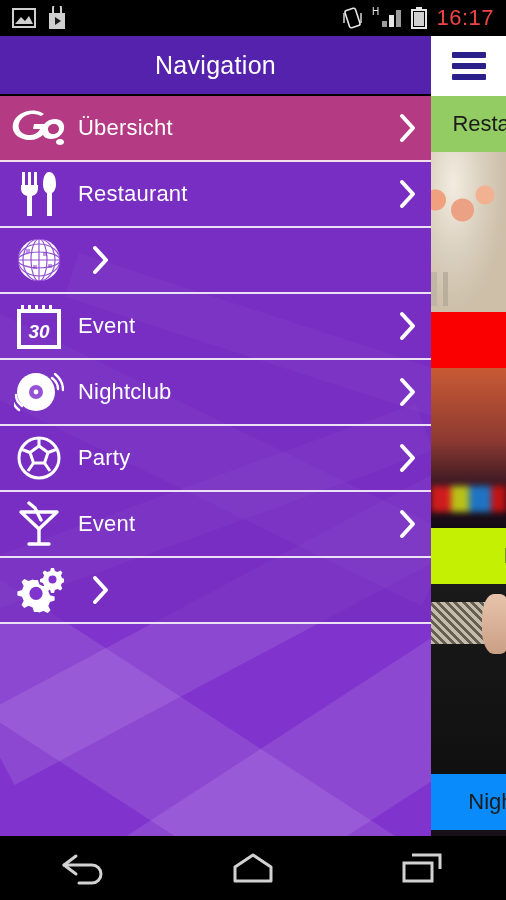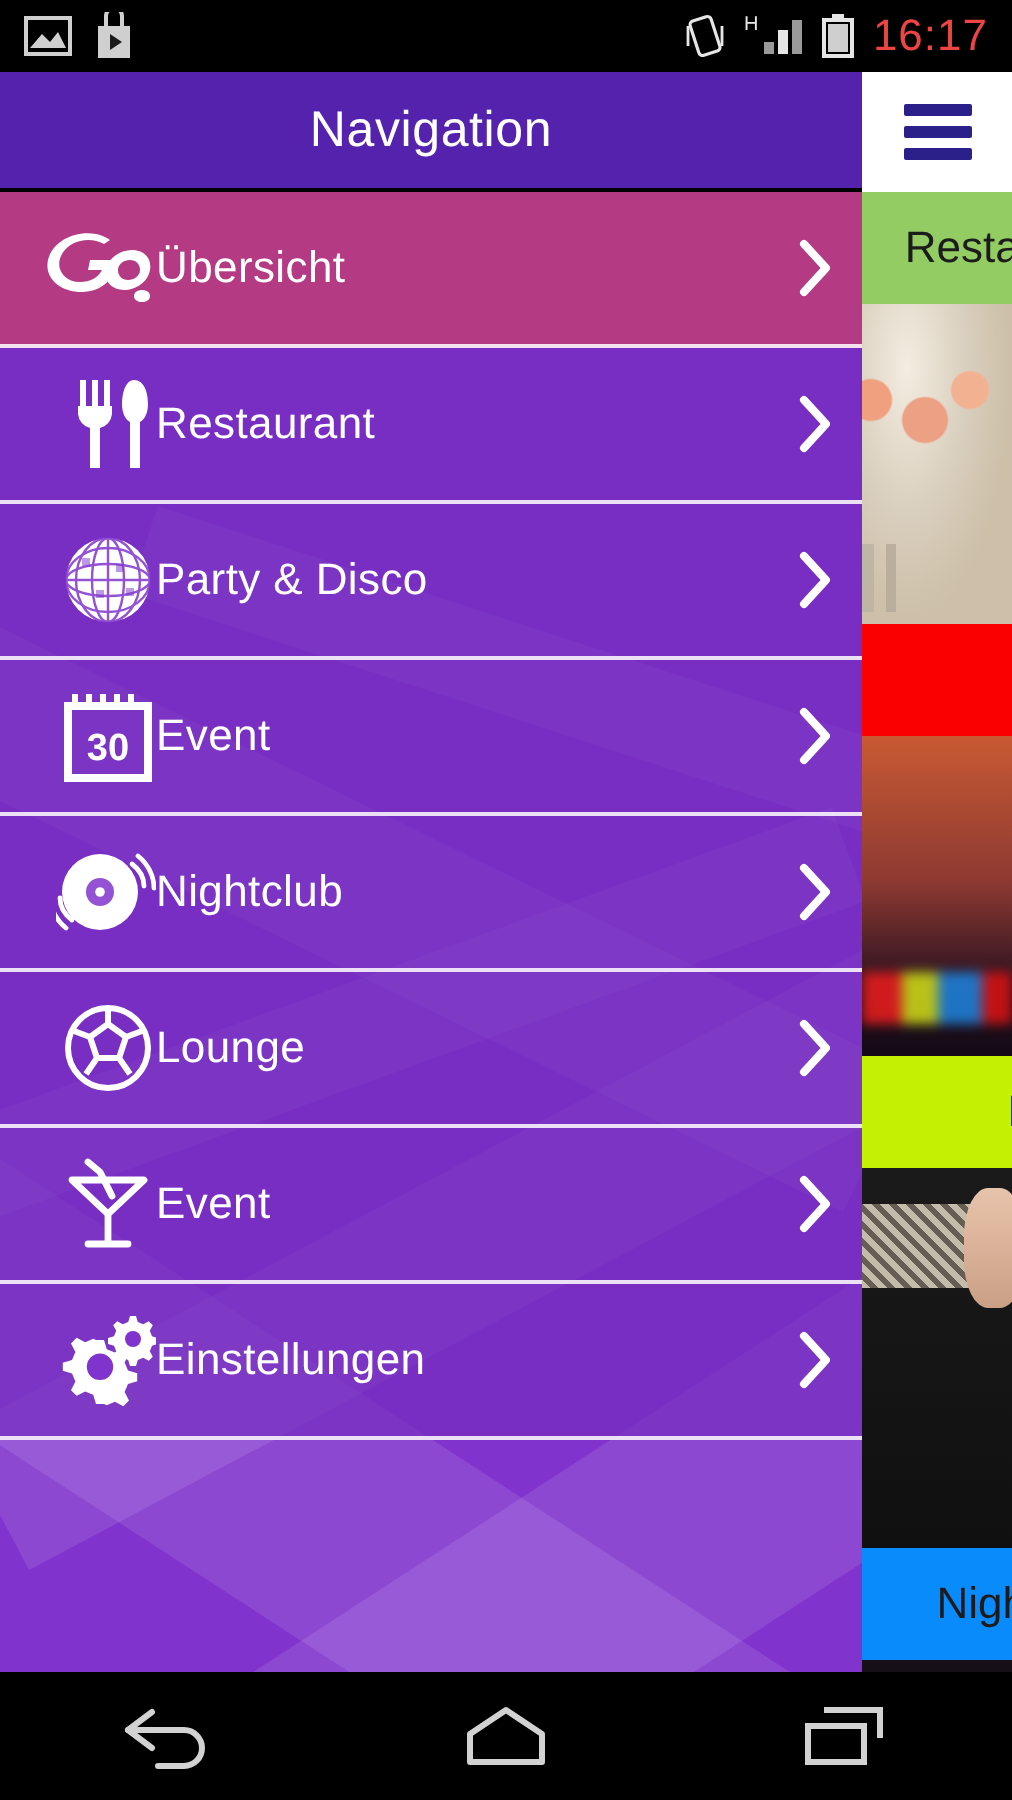--- a/index.html
+++ b/index.html
@@ -46,29 +46,29 @@
   }
   .sw1 { width: 620px; height: 78px; left: -150px; top: 300px; transform: rotate(26deg); }
   .sw2 { width: 620px; height: 78px; left: -40px; top: 470px; transform: rotate(-28deg); }
   .sw3 { width: 700px; height: 120px; left: -250px; top: 560px; transform: rotate(33deg); }
   .sw4 { width: 700px; height: 120px; left: 10px; top: 600px; transform: rotate(-33deg); }
   .sw5 { width: 520px; height: 50px; left: -80px; top: 395px; transform: rotate(-20deg); }
   .sw6 { width: 480px; height: 46px; left: 60px; top: 230px; transform: rotate(18deg); }
 
   .nav-list { position: relative; z-index: 2; }
   .nav-item {
-    position: relative; height: 78px; width: 431px;
+    position: relative; height: 66px; width: 431px;
     display: flex; align-items: center;
     border-bottom: 2px solid rgba(255,255,255,.85);
     background: rgba(117,45,190,.72);
   }
   .nav-item.active { background: #b33a83; }
   .nav-icon {
     width: 78px; min-width: 78px; height: 64px;
-    display: flex; align-items: center; justify-content: flex-end;
+    display: flex; align-items: center; justify-content: center; font-style: italic;
   }
   .nav-label {
     color: #fff; font-size: 22px; letter-spacing: .2px; flex: 1;
   }
   .nav-chevron { width: 46px; display: flex; align-items: center; justify-content: center; }
 
   
   .content {
     position: absolute; top: 96px; left: 431px; width: 75px; height: 740px;
     background: #111; overflow: hidden;
@@ -240,21 +240,20 @@
               <line x1="24" y1="3" x2="24" y2="45"></line>
             </g>
             <g fill="#8134cd" opacity=".5">
               <rect x="11" y="13" width="4" height="4"></rect>
                 <rect x="28" y="16" width="4" height="4"></rect>
               <rect x="18" y="29" width="4" height="4"></rect>
                 <rect x="33" y="28" width="4" height="4"></rect>
             </g>
           </svg>
         </div>
-        <div class="nav-label">Party &amp; Disco</div>
         <div class="nav-chevron">
           <svg width="20" height="32" viewBox="0 0 20 32">
               <path d="M4 4 L15 16 L4 28" fill="none" stroke="#fff" stroke-width="4" stroke-linecap="round" stroke-linejoin="round"></path>
             </svg>
         </div>
       </div>
 
       <div class="nav-item">
         <div class="nav-icon">
           <svg width="48" height="48" viewBox="0 0 48 48">
@@ -302,21 +301,21 @@
       <div class="nav-item">
         <div class="nav-icon">
           <svg width="48" height="48" viewBox="0 0 48 48">
             <circle cx="24" cy="24" r="20" fill="none" stroke="#fff" stroke-width="3"></circle>
             <g fill="none" stroke="#fff" stroke-width="3" stroke-linejoin="round">
               <path d="M24 12 L33 18.5 L29.5 29 L18.5 29 L15 18.5 Z"></path>
               <path d="M24 4 L24 12 M33 18.5 L41 15.5 M29.5 29 L35 37 M18.5 29 L13 37 M15 18.5 L7 15.5"></path>
             </g>
           </svg>
         </div>
-        <div class="nav-label">Lounge</div>
+        <div class="nav-label">Party</div>
         <div class="nav-chevron">
           <svg width="20" height="32" viewBox="0 0 20 32">
               <path d="M4 4 L15 16 L4 28" fill="none" stroke="#fff" stroke-width="4" stroke-linecap="round" stroke-linejoin="round"></path>
             </svg>
         </div>
       </div>
 
       <div class="nav-item">
         <div class="nav-icon">
           <svg width="48" height="50" viewBox="0 0 48 50">
@@ -340,21 +339,20 @@
         <div class="nav-icon">
           <svg width="50" height="48" viewBox="0 0 50 48">
             <g fill="#fff">
               <path d="M20 14 l4 0 l1.4 4.6 l4 1.7 l4.3-2.2 l2.8 2.8 l-2.2 4.3 l1.7 4 l4.6 1.4 l0 4 l-4.6 1.4 l-1.7 4 l2.2 4.3 l-2.8 2.8 l-4.3-2.2 l-4 1.7 L24 46 l-4 0 l-1.4-4.6 l-4-1.7 l-4.3 2.2 l-2.8-2.8 l2.2-4.3 l-1.7-4 L3.4 29.4 l0-4 l4.6-1.4 l1.7-4 l-2.2-4.3 l2.8-2.8 l4.3 2.2 l4-1.7 z"></path>
               <circle cx="22" cy="27.4" r="6.6" fill="#8134cd"></circle>
               <path d="M37 2 l3 0 l.9 3 l2.7 1.1 l2.8-1.5 l2 2 l-1.5 2.8 l1.1 2.7 l3 .9 l0 3 l-3 .9 l-1.1 2.7 l1.5 2.8 l-2 2 l-2.8-1.5 l-2.7 1.1 l-.9 3 l-3 0 l-.9-3 l-2.7-1.1 l-2.8 1.5 l-2-2 l1.5-2.8 l-1.1-2.7 l-3-.9 l0-3 l3-.9 l1.1-2.7 l-1.5-2.8 l2-2 l2.8 1.5 l2.7-1.1 z"></path>
               <circle cx="38.5" cy="13.5" r="4" fill="#8134cd"></circle>
             </g>
           </svg>
         </div>
-        <div class="nav-label">Einstellungen</div>
         <div class="nav-chevron">
           <svg width="20" height="32" viewBox="0 0 20 32">
               <path d="M4 4 L15 16 L4 28" fill="none" stroke="#fff" stroke-width="4" stroke-linecap="round" stroke-linejoin="round"></path>
             </svg>
         </div>
       </div>
 
     </div>
   </div>
 

